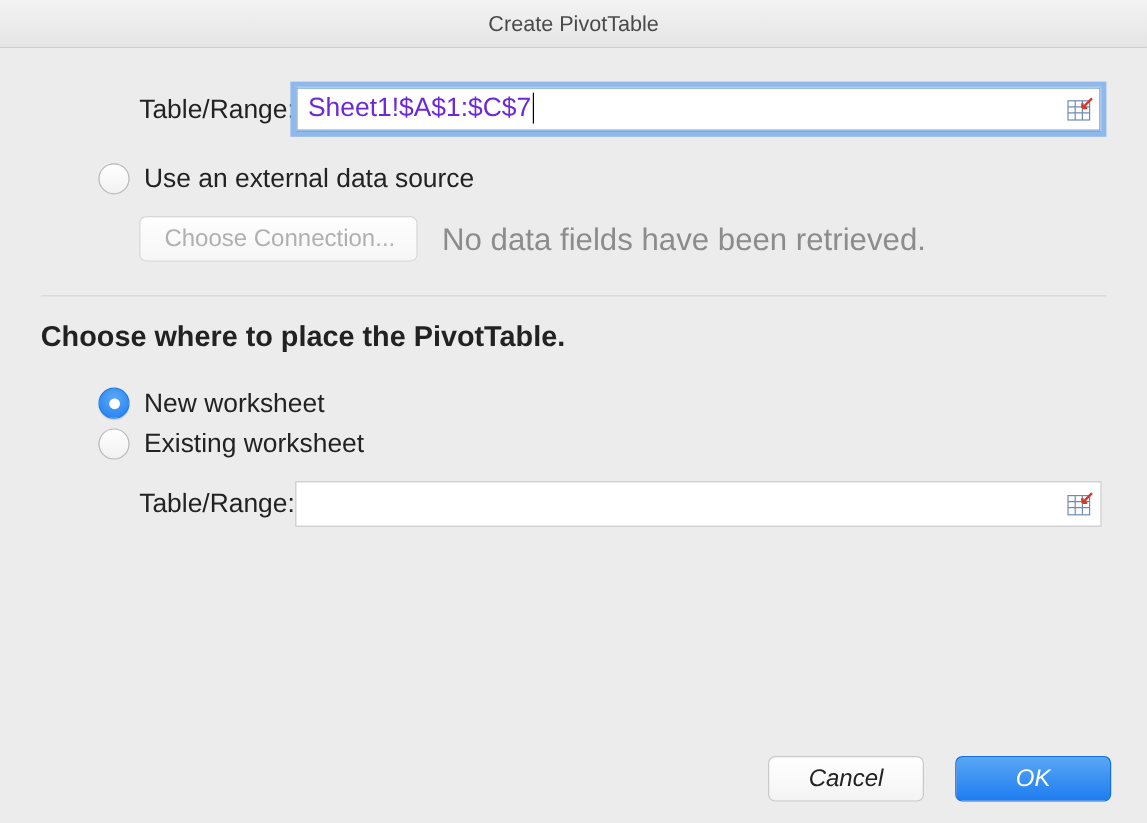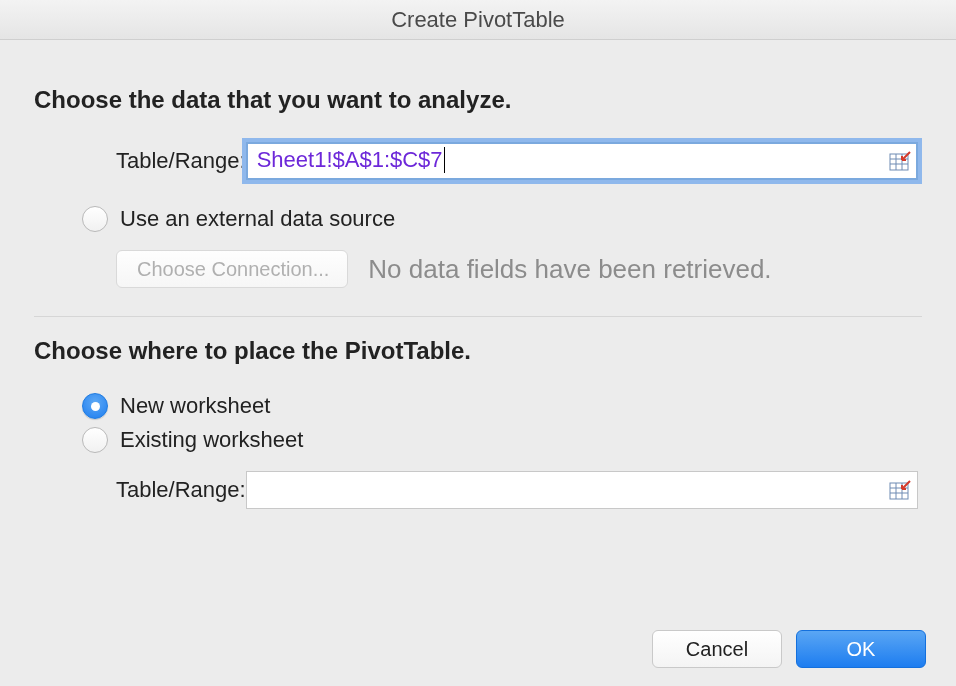--- a/index.html
+++ b/index.html
@@ -8,21 +8,21 @@
     width: 956px; height: 686px;
     font-family: -apple-system, "Helvetica Neue", Arial, sans-serif;
     background: #ececec;
     color: #222;
     overflow: hidden;
   }
   .titlebar {
     height: 40px;
     line-height: 40px;
     text-align: center;
-    font-size: 22px;
+    font-size: 18px;
     color: #4a4a4a;
     background: linear-gradient(#f3f3f3, #e5e5e5);
     border-bottom: 1px solid #cfcfcf;
   }
   .content {
     padding: 32px 34px 20px 34px;
   }
   h1.section {
     font-size: 24px;
     font-weight: 700;
@@ -136,32 +136,32 @@
   hr.divider {
     border: none;
     border-top: 1px solid #d6d6d6;
     margin: 28px 0 20px 0;
   }
   .footer {
     position: absolute;
     right: 30px;
     bottom: 18px;
     display: flex;
-    gap: 14px;
+    gap: 26px;
+    font-style: italic;
   }
   .footer .button { width: 130px; }
 </style>
 </head>
 <body>
 
 <div class="titlebar">Create PivotTable</div>
 
 <div class="content">
 
-  <h1 class="section">Choose the data that you want to analyze.</h1>
 
 
   <div class="row indent2" style="margin-bottom:26px;">
     <span class="field-label">Table/Range:</span>
     <div class="input-wrap focused" style="margin-right:4px;">
       <span class="input-text"><span>Sheet1!$A$1:$C$7</span><span class="caret"></span></span>
       <span class="range-icon">
         <svg viewBox="0 0 22 20" width="22" height="20">
           <rect x="1" y="3" width="18" height="16" fill="#fff" stroke="#6f8bb3" stroke-width="1"></rect>
           <line x1="1" y1="8" x2="19" y2="8" stroke="#6f8bb3" stroke-width="1"></line>

